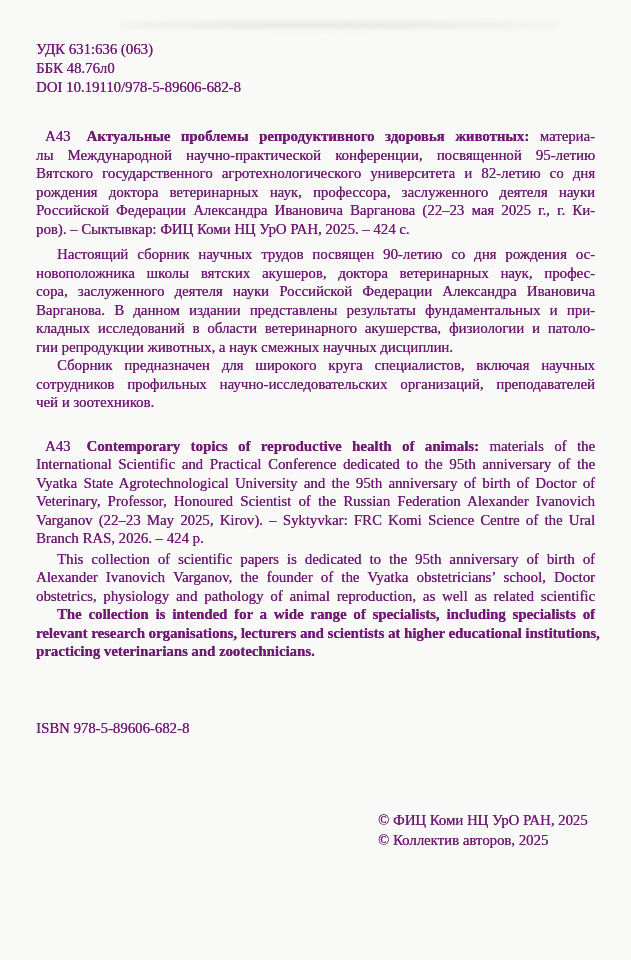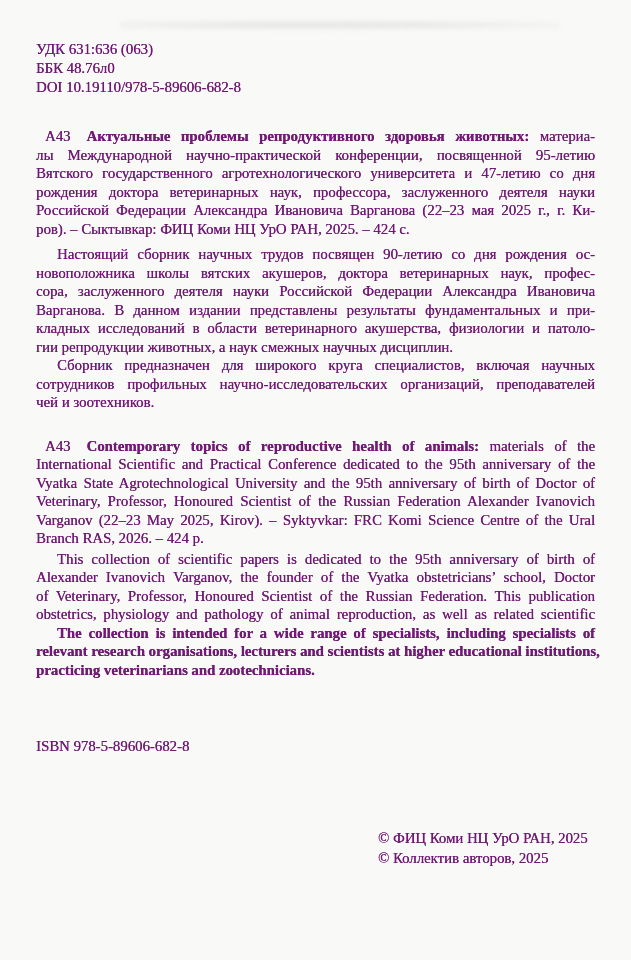--- a/index.html
+++ b/index.html
@@ -91,21 +91,21 @@
       <div class="meta-ln">DOI 10.19110/978-5-89606-682-8</div>
     </div>
 
     <div class="record ru-record">
       <div class="first-ln">
         <span class="code">А43</span><b>Актуальные проблемы репродуктивного здоровья животных:</b>
         <span>материа-</span>
       </div>
       <div>
           <div class="ln">лы Международной научно-практической конференции, посвященной 95-летию</div>
-          <div class="ln">Вятского государственного агротехнологического университета и 47-летию со дня</div>
+          <div class="ln">Вятского государственного агротехнологического университета и 82-летию со дня</div>
           <div class="ln">рождения доктора ветеринарных наук, профессора, заслуженного деятеля науки</div>
           <div class="ln">Российской Федерации Александра Ивановича Варганова (22–23 мая 2025 г., г. Ки-</div>
           <div class="ln ln-last">ров). – Сыктывкар: ФИЦ Коми НЦ УрО РАН, 2025. – 424 с.</div>
         </div>
     </div>
 
     <div class="para ru-para-1 indent-first">
         <div class="ln">Настоящий сборник научных трудов посвящен 90-летию со дня рождения ос-</div>
         <div class="ln">новоположника школы вятских акушеров, доктора ветеринарных наук, профес-</div>
         <div class="ln">сора, заслуженного деятеля науки Российской Федерации Александра Ивановича</div>
@@ -130,21 +130,20 @@
           <div class="ln">Vyatka State Agrotechnological University and the 95th anniversary of birth of Doctor of</div>
           <div class="ln">Veterinary, Professor, Honoured Scientist of the Russian Federation Alexander Ivanovich</div>
           <div class="ln">Varganov (22–23 May 2025, Kirov). – Syktyvkar: FRC Komi Science Centre of the Ural</div>
           <div class="ln ln-last">Branch RAS, 2026. – 424 p.</div>
         </div>
     </div>
 
     <div class="para en-para-1 indent-first">
         <div class="ln">This collection of scientific papers is dedicated to the 95th anniversary of birth of</div>
         <div class="ln">Alexander Ivanovich Varganov, the founder of the Vyatka obstetricians’ school, Doctor</div>
-        <div class="ln">of Veterinary, Professor, Honoured Scientist of the Russian Federation. This publication</div>
         <div class="ln">obstetrics, physiology and pathology of animal reproduction, as well as related scientific</div>
       </div>
 
     <div class="para en-para-2 indent-first">
         <div class="ln">The collection is intended for a wide range of specialists, including specialists of</div>
         <div class="ln">relevant research organisations, lecturers and scientists at higher educational institutions,</div>
         <div class="ln ln-last">practicing veterinarians and zootechnicians.</div>
       </div>
 
     <div class="isbn-line">ISBN 978-5-89606-682-8</div>

